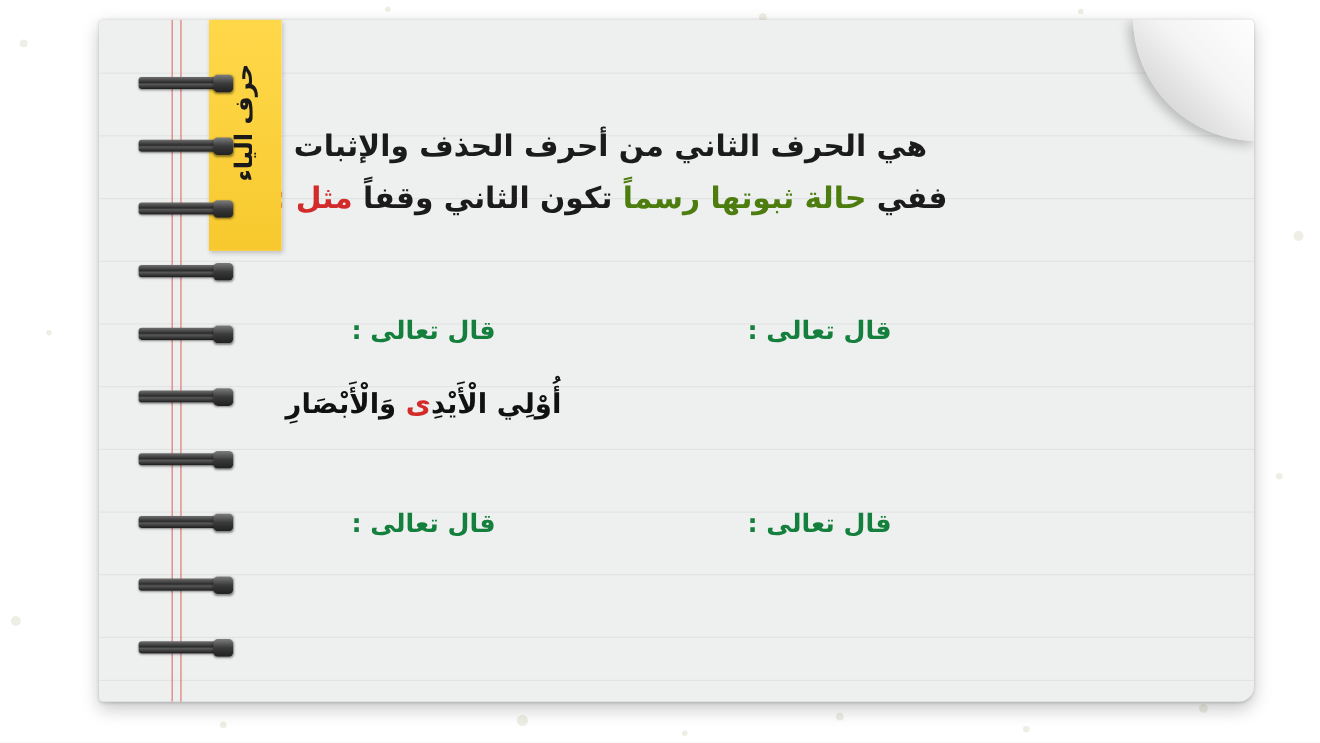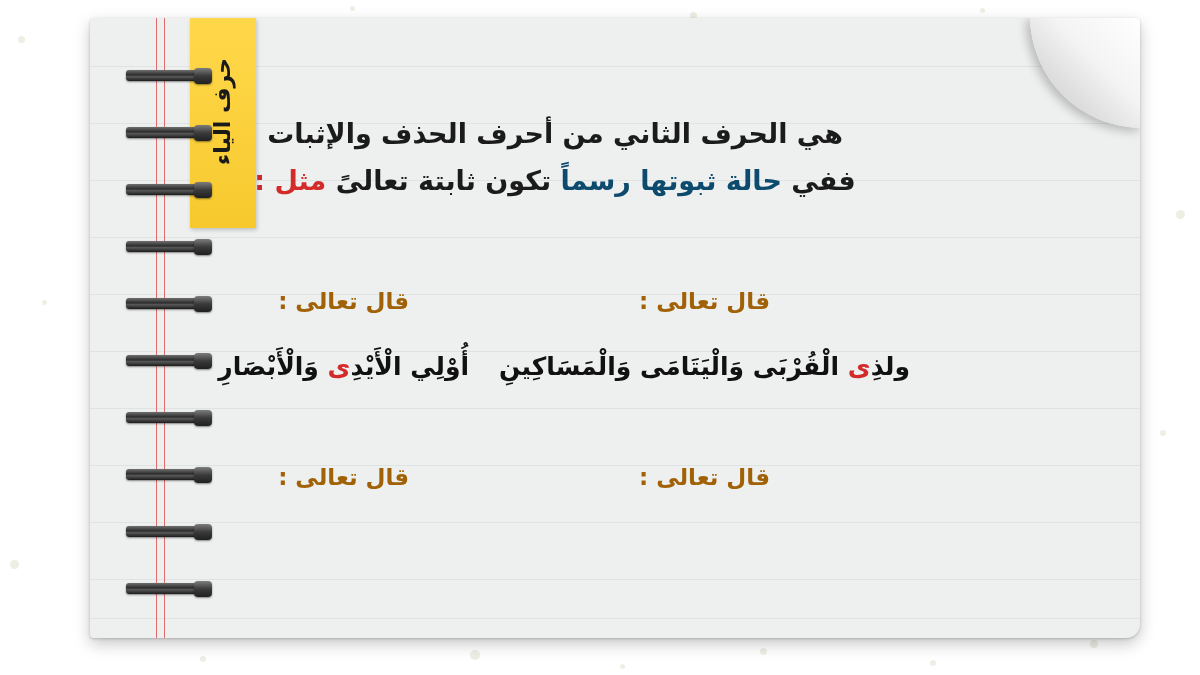--- a/index.html
+++ b/index.html
@@ -152,39 +152,39 @@
     position: absolute;
     top: 92px;
     right: 160px;
     left: 60px;
     text-align: center;
     font-size: 27px;
     font-weight: bold;
     color: #1b1b1b;
     line-height: 1.75;
   }
-  .hl-green { color: #0c4a6e; margin-top: 40px; }
+  .hl-green { color: #4d7c0f; margin-top: 40px; }
   .hl-red { color: #d32a2a; }
 
   .grid {
     position: absolute;
     top: 270px;
     right: 120px;
     left: 40px;
     display: grid;
     grid-template-columns: 1fr 1fr;
     grid-template-rows: auto auto;
     row-gap: 78px;
     column-gap: 30px;
   }
   .cell { text-align: center; }
   .qlabel {
     font-size: 23px;
     font-weight: bold;
-    color: #a16207;
+    color: #15803d;
     margin-bottom: 34px;
   }
   .qtext {
     font-size: 25px;
     font-weight: bold;
     color: #111111;
     line-height: 1.5;
     white-space: nowrap;
   }
   .mark { color: #d32a2a; }
@@ -229,32 +229,29 @@
     <div class="margin-line l1"></div>
     <div class="margin-line l2"></div>
 
     <div class="content">
 
       <div class="headline">
         <div>هي الحرف الثاني من أحرف الحذف والإثبات</div>
         <div>
           <span>ففي</span>
           <span class="hl-green">حالة ثبوتها رسماً</span>
-          <span>تكون ثابتة تعالىً</span>
+          <span>تكون الثاني وقفاً</span>
           <span class="hl-red">مثل :</span>
         </div>
       </div>
 
       <div class="grid">
 
         <div class="cell">
           <div class="qlabel">قال تعالى :</div>
-          <div class="qtext">
-            <span>ولذِ</span><span class="mark">ى</span><span> الْقُرْبَى وَالْيَتَامَى وَالْمَسَاكِينِ</span>
-          </div>
         </div>
 
         <div class="cell">
           <div class="qlabel">قال تعالى :</div>
           <div class="qtext">
             <span>أُوْلِي الْأَيْدِ</span><span class="mark">ى</span><span> وَالْأَبْصَارِ</span>
           </div>
         </div>
 
         <div class="cell">

